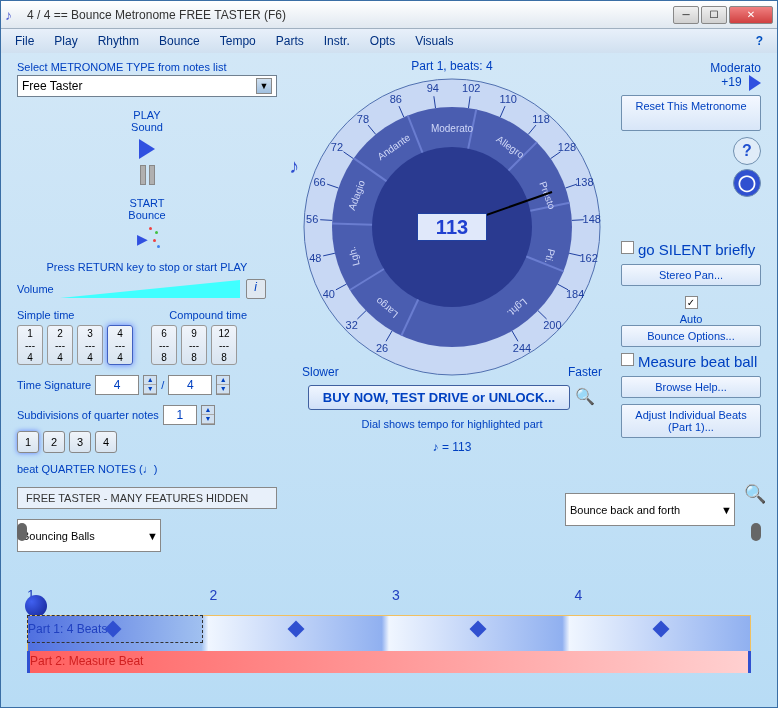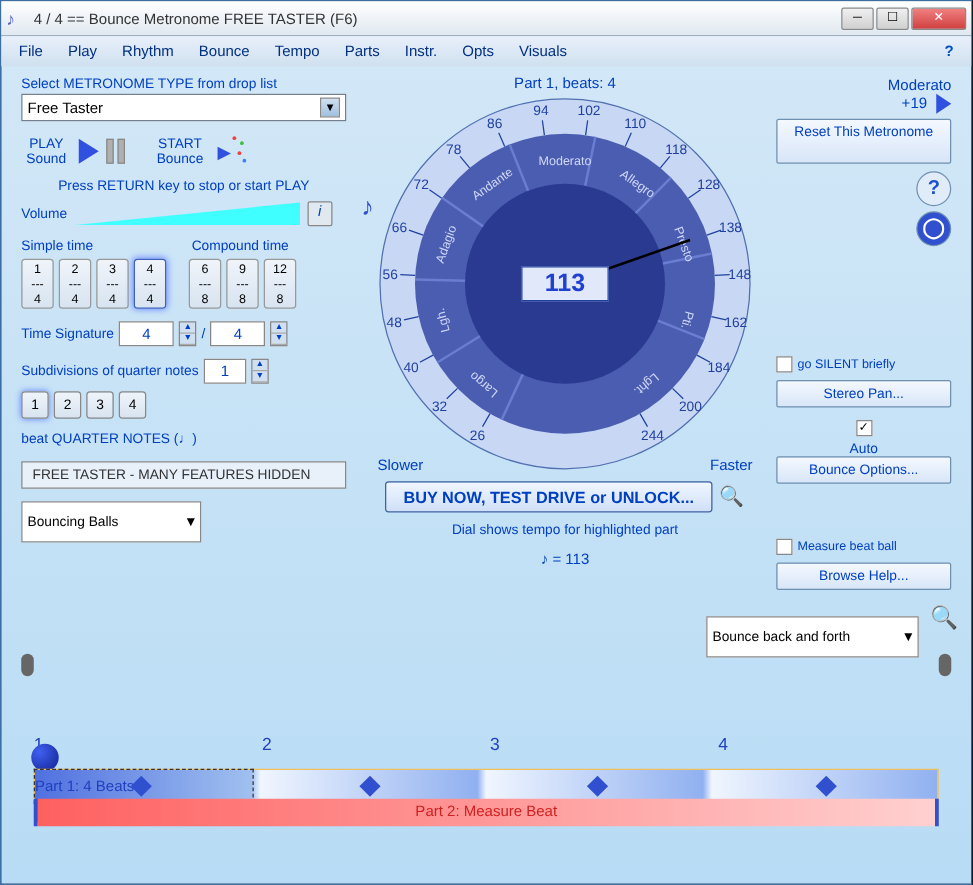--- a/index.html
+++ b/index.html
@@ -13,21 +13,21 @@
 .winbtn.close { background: linear-gradient(to bottom,#f08080,#d04040); color: #fff; width: 44px; }
 .menubar { height: 24px; background: linear-gradient(to bottom,#e8f0fa,#d0e0f0); display: flex; align-items: center; padding: 0 6px; font-size: 12px; color: #003080; gap: 4px; }
 .menubar span { padding: 2px 8px; cursor: pointer; }
 .menubar .help { margin-left: auto; color: #0050c0; font-weight: bold; padding-right: 8px;}
 .content { position: relative; height: calc(100% - 52px); }
 
 .left-panel { position: absolute; left: 16px; top: 8px; width: 260px; }
 .sel-label { color: #0040c0; font-size: 11px; margin-bottom: 2px; }
 .dropdown { width: 100%; height: 22px; border: 1px solid #708090; background: #fff; font-size: 12px; padding: 0 4px; display: flex; align-items: center; justify-content: space-between; }
 .dropdown .arrow { width: 16px; height: 16px; background: linear-gradient(to bottom,#d0e0f0,#a0c0e0); border: 1px solid #888; text-align: center; font-size: 9px; line-height: 14px; }
-.playrow { display: flex; align-items: center; gap: 6px; margin-top: 12px; font-size: 11px; color: #0040c0; }
+.playrow { display: flex; align-items: center; gap: 6px; margin-top: 12px; font-size: 11px; color: #0040c0; flex-direction: column; }
 .playbtn { width: 0; height: 0; border-left: 16px solid #3050e0; border-top: 10px solid transparent; border-bottom: 10px solid transparent; cursor: pointer; }
 .pausebtn { display: flex; gap: 3px; }
 .pausebar { width: 6px; height: 20px; background: #b0b0b0; border: 1px solid #888; }
 .confetti { width: 24px; height: 24px; position: relative; }
 .confetti::before { content: "▶"; color: #3050e0; font-size: 14px; position: absolute; left: 2px; top: 4px; }
 .dot { position: absolute; width: 3px; height: 3px; border-radius: 50%; }
 .return-text { font-size: 11px; color: #0040c0; margin-top: 10px; text-align: center; }
 .volrow { display: flex; align-items: center; gap: 6px; margin-top: 6px; font-size: 11px; color: #0040c0; }
 .voltri { width: 0; height: 0; border-style: solid; border-width: 0 0 18px 180px; border-color: transparent transparent #40ffff transparent; }
 .infobtn { width: 20px; height: 20px; border: 1px solid #888; background: #e0e8f0; font-style: italic; text-align: center; font-size: 12px; color: #0040c0; border-radius: 2px; }
@@ -64,37 +64,37 @@
 .dial-note { font-size: 11px; color: #0040c0; margin-top: 8px; }
 .tempo-eq { font-size: 12px; color: #0040c0; margin-top: 10px; }
 
 
 .right-panel { position: absolute; right: 16px; top: 8px; width: 140px; }
 .moderato { font-size: 12px; color: #0040c0; text-align: right; margin-bottom: 4px; }
 .playtri { display: inline-block; width: 0; height: 0; border-left: 12px solid #3050e0; border-top: 8px solid transparent; border-bottom: 8px solid transparent; vertical-align: middle; margin-left: 4px;}
 .btn { display: block; width: 100%; border: 1px solid #7090b0; background: linear-gradient(to bottom,#f4f8ff,#d8e6f8); font-size: 11px; color: #0040c0; padding: 4px 2px; text-align: center; border-radius: 2px; margin-bottom: 6px; cursor: pointer; }
 .btn.reset { height: 36px; line-height: 13px; }
 .iconbtn { width: 28px; height: 28px; border: 1px solid #7090b0; background: #e0ecf8; border-radius: 14px; margin: 4px 0 4px auto; font-size: 16px; text-align: center; line-height: 26px; color: #2050d0; font-weight: bold; }
-.chk { display: flex; align-items: center; gap: 4px; font-size: 10px; color: #0040c0; margin-bottom: 6px; margin-top: 44px; }
+.chk { display: flex; align-items: flex-start; gap: 4px; font-size: 15px; color: #0040c0; margin-bottom: 6px; }
 .chkbox { width: 13px; height: 13px; border: 1px solid #888; background: #fff; font-size: 10px; line-height: 11px; text-align: center; }
 .right-panel .btn-row { display: flex; gap: 4px; align-items: center; flex-direction: column; }
 .btn-small { flex: 1; }
 
 .sel-right { position: absolute; right: 42px; top: 430px; }
 .mag2 { position: absolute; right: 10px; top: 430px; font-size: 18px; color: #305090; }
 
 
 .track { position: absolute; left: 16px; right: 16px; top: 470px; height: 200px; }
 .edge { position: absolute; width: 10px; height: 18px; background: #666; border-radius: 5px; top: 0; }
 .edge.left { left: 0; } .edge.right { right: 0; }
 .beatnum { position: absolute; top: 64px; font-size: 14px; color: #2040c0; }
 .bar1 { position: absolute; left: 10px; right: 10px; top: 92px; height: 44px; border: 1px solid #f0c060; background: linear-gradient(to right, #5070e0 0%, #a0c0f0 24%, #f0f6ff 25%, #90b0f0 49%, #f0f6ff 50%, #90b0f0 74%, #f0f6ff 75%, #90b0f0 100%); font-size: 12px; color: #2040c0; text-align: left; line-height: 26px; }
 .diamond { position: absolute; width: 12px; height: 12px; background: #3050d0; transform: rotate(45deg); top: 100px; }
 .ball { position: absolute; width: 22px; height: 22px; border-radius: 50%; background: radial-gradient(circle at 30% 30%, #4060f0, #102090); left: 8px; top: 72px; }
-.bar2 { position: absolute; left: 10px; right: 10px; top: 116px; height: 22px; background: linear-gradient(to right, #ff6060, #ffd0d0); border-left: 3px solid #3050d0; border-right: 3px solid #3050d0; font-size: 12px; color: #d02020; text-align: center; line-height: 20px; }
+.bar2 { position: absolute; left: 10px; right: 10px; top: 128px; height: 22px; background: linear-gradient(to right, #ff6060, #ffd0d0); border-left: 3px solid #3050d0; border-right: 3px solid #3050d0; font-size: 12px; color: #d02020; text-align: left; line-height: 20px; }
 .dashed { position: absolute; left: 10px; top: 92px; width: 176px; height: 28px; border: 1px dashed #333; pointer-events: none; }
 .notemark { position: absolute; left: 288px; top: 102px; font-size: 20px; color: #3050d0; }
 
 </style>
 </head>
 <body>
 
 <div class="window">
 
   <div class="titlebar">
@@ -116,21 +116,21 @@
     <span>Parts</span>
     <span>Instr.</span>
     <span>Opts</span>
     <span>Visuals</span>
     <span class="help">?</span>
   </div>
 
   <div class="content">
 
     <div class="left-panel">
-      <div class="sel-label">Select METRONOME TYPE from drop list</div>
+      <div class="sel-label">Select METRONOME TYPE from notes list</div>
       <div class="dropdown">
         <span>Free Taster</span>
         <span class="arrow">▼</span>
       </div>
 
       <div class="playrow">
         <span style="width:40px;text-align:center;">PLAY Sound</span>
         <div class="playbtn"></div>
         <div class="pausebtn">
           <div class="pausebar"></div>
@@ -149,21 +149,21 @@
       <div class="return-text">Press RETURN key to stop or start PLAY</div>
 
       <div class="volrow">
         <span>Volume</span>
         <div class="voltri"></div>
         <div class="infobtn">i</div>
       </div>
 
       <div class="section-hdr">
         <span>Simple time</span>
-        <span style="margin-right:46px;">Compound time</span>
+        <span style="margin-right:30px;">Compound time</span>
       </div>
       <div class="timebtns" id="timebtns">
           <div class="timebtn">1<br>---<br>4</div>
           <div class="timebtn">2<br>---<br>4</div>
           <div class="timebtn">3<br>---<br>4</div>
           <div class="timebtn sel">4<br>---<br>4</div>
           <div style="width: 10px;"></div>
           <div class="timebtn">6<br>---<br>8</div>
           <div class="timebtn">9<br>---<br>8</div>
           <div class="timebtn">12<br>---<br>8</div>
@@ -314,20 +314,21 @@
         <div class="btn btn-small">Stereo Pan...</div>
         <div class="chkbox">✓</div>
         <span style="font-size:11px;color:#0040c0">Auto</span>
       </div>
       <div class="btn">Bounce Options...</div>
       <div class="chk">
         <div class="chkbox"></div>
         <span>Measure beat ball</span>
       </div>
       <div class="btn">Browse Help...</div>
+      <div class="btn" style="height:34px">Adjust Individual Beats (Part 1)...</div>
     </div>
 
     <div class="dropdown2 sel-right" style="width:170px">
       <span>Bounce back and forth</span>
       <span class="arrow">▼</span>
     </div>
     <span class="mag2">🔍</span>
 
     <div class="track">
       <div class="edge left"></div>

